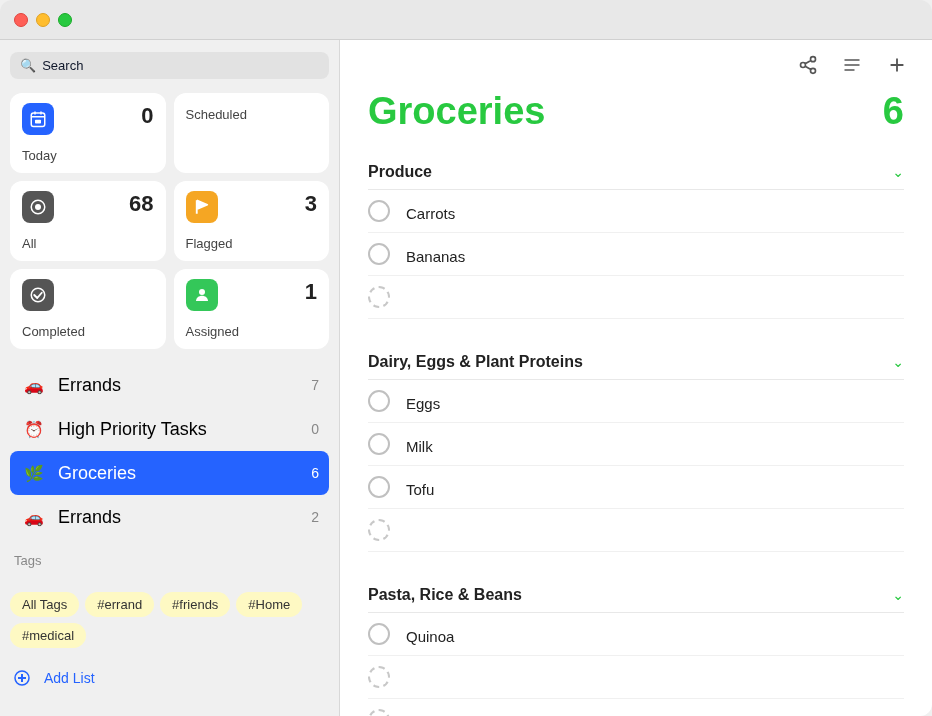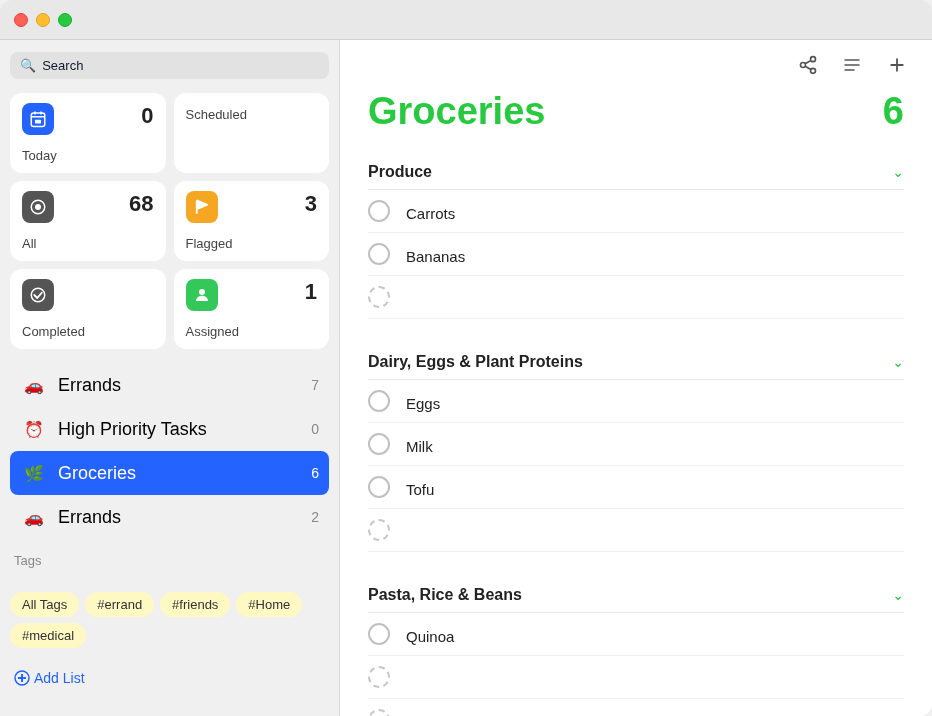--- a/index.html
+++ b/index.html
@@ -206,21 +206,21 @@
       border-radius: 16px;
       padding: 5px 12px;
       font-size: 13px;
       color: #333;
       cursor: pointer;
     }
 
     .add-list-btn {
       display: flex;
       align-items: center;
-      gap: 4px;
+      gap: 14px;
       padding: 8px 4px;
       font-size: 14px;
       color: #2563ff;
       cursor: pointer;
       margin-top: 4px;
     }
 
     
     .main-panel {
       flex: 1;

